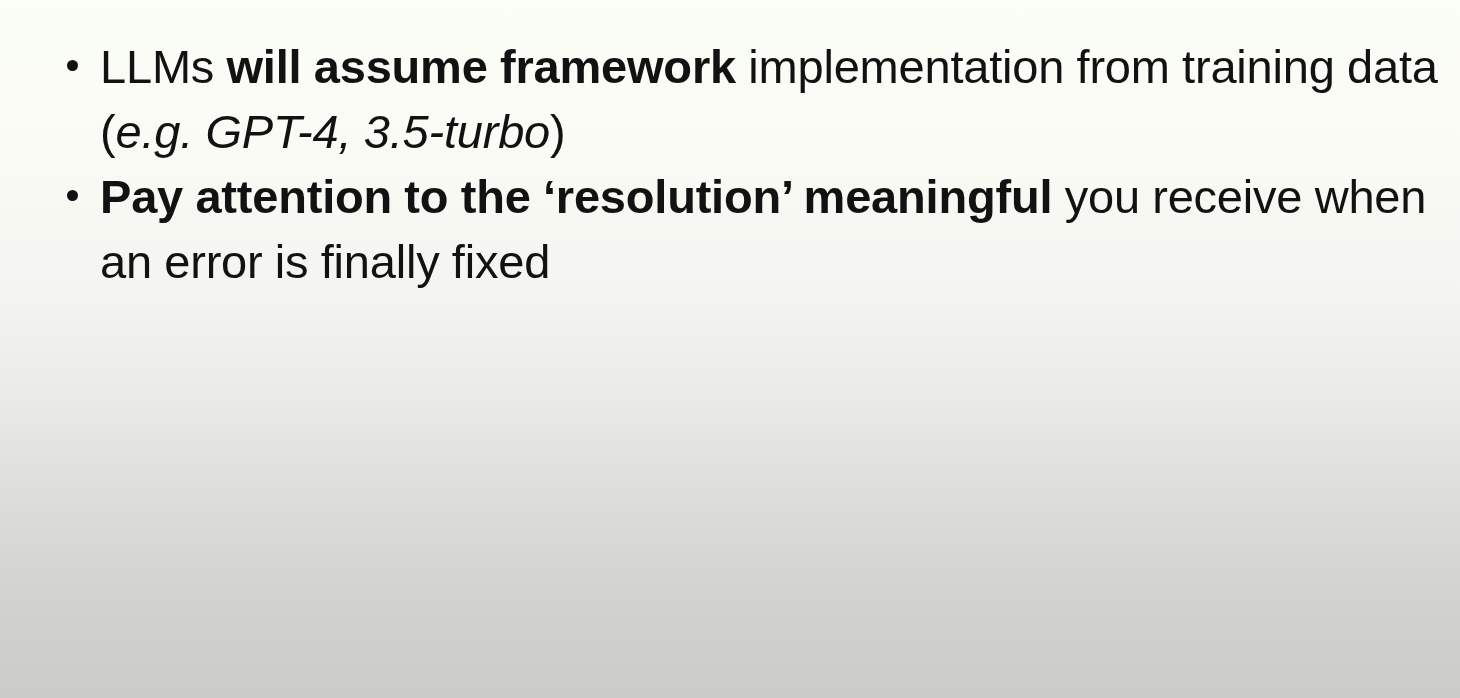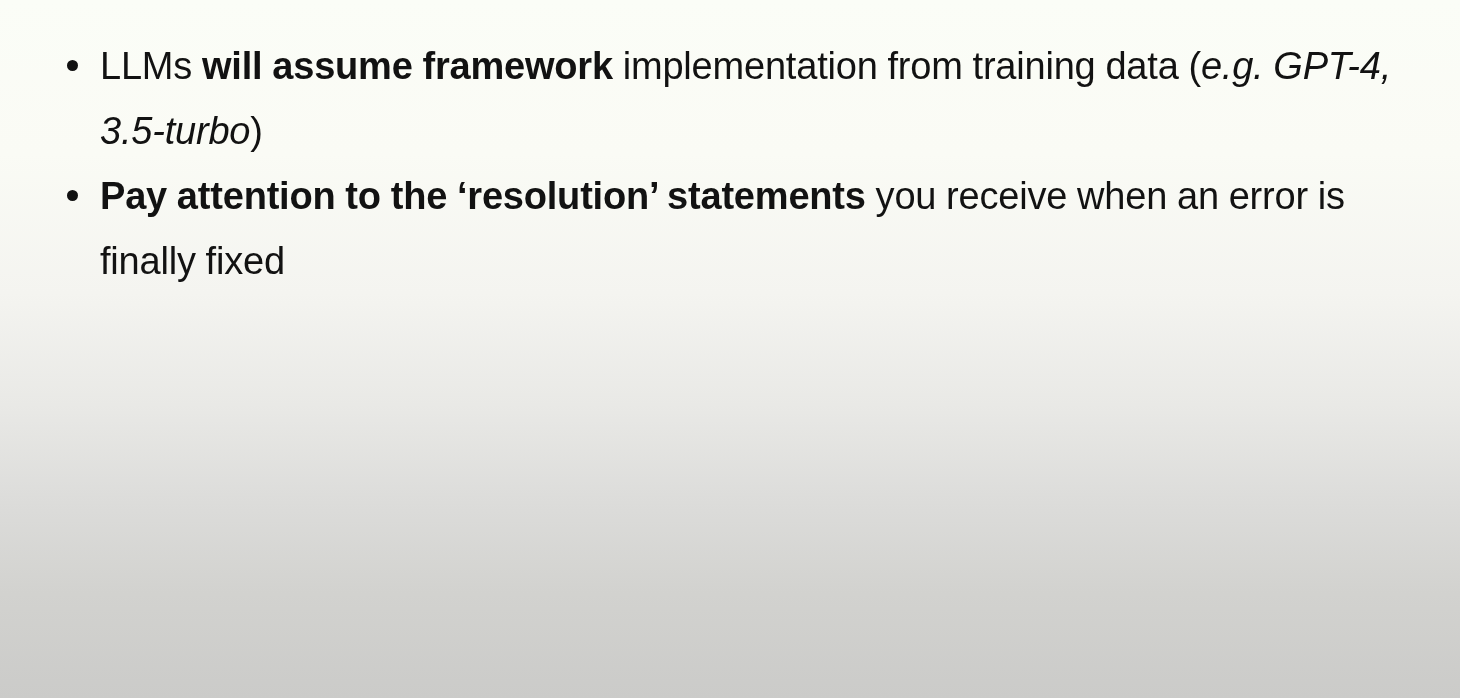--- a/index.html
+++ b/index.html
@@ -34,21 +34,21 @@
     width: 1380px;
     margin: 0;
     padding: 0;
     list-style: none;
   }
   .bullet-item {
     position: relative;
     padding-left: 38px;
     margin: 0 0 0 0;
     color: #121212;
-    font-size: 38px;
+    font-size: 47px;
     line-height: 65px;
     letter-spacing: -0.2px;
     font-stretch: condensed;
     word-spacing: -0.5px;
   }
   .bullet-marker {
     position: absolute;
     left: 5px;
     top: 26px;
     width: 11px;
@@ -67,16 +67,16 @@
 <body>
 
 <div id="slide">
   <ul id="bullet-list">
       <li class="bullet-item">
         <span class="bullet-marker"></span>
         <span class="bullet-text"><span>LLMs </span><span class="b">will assume framework</span><span> implementation from training data (</span><span class="i">e.g. GPT-4, 3.5-turbo</span><span>)</span></span>
       </li>
       <li class="bullet-item">
         <span class="bullet-marker"></span>
-        <span class="bullet-text"><span class="b">Pay attention to the ‘resolution’ statements</span><span> you receive when an error is finally fixed</span></span>
+        <span class="bullet-text"><span class="b">Pay attention to the ‘resolution’ meaningful</span><span> you receive when an error is finally fixed</span></span>
       </li>
     </ul>
 </div>
 
 </body></html>

